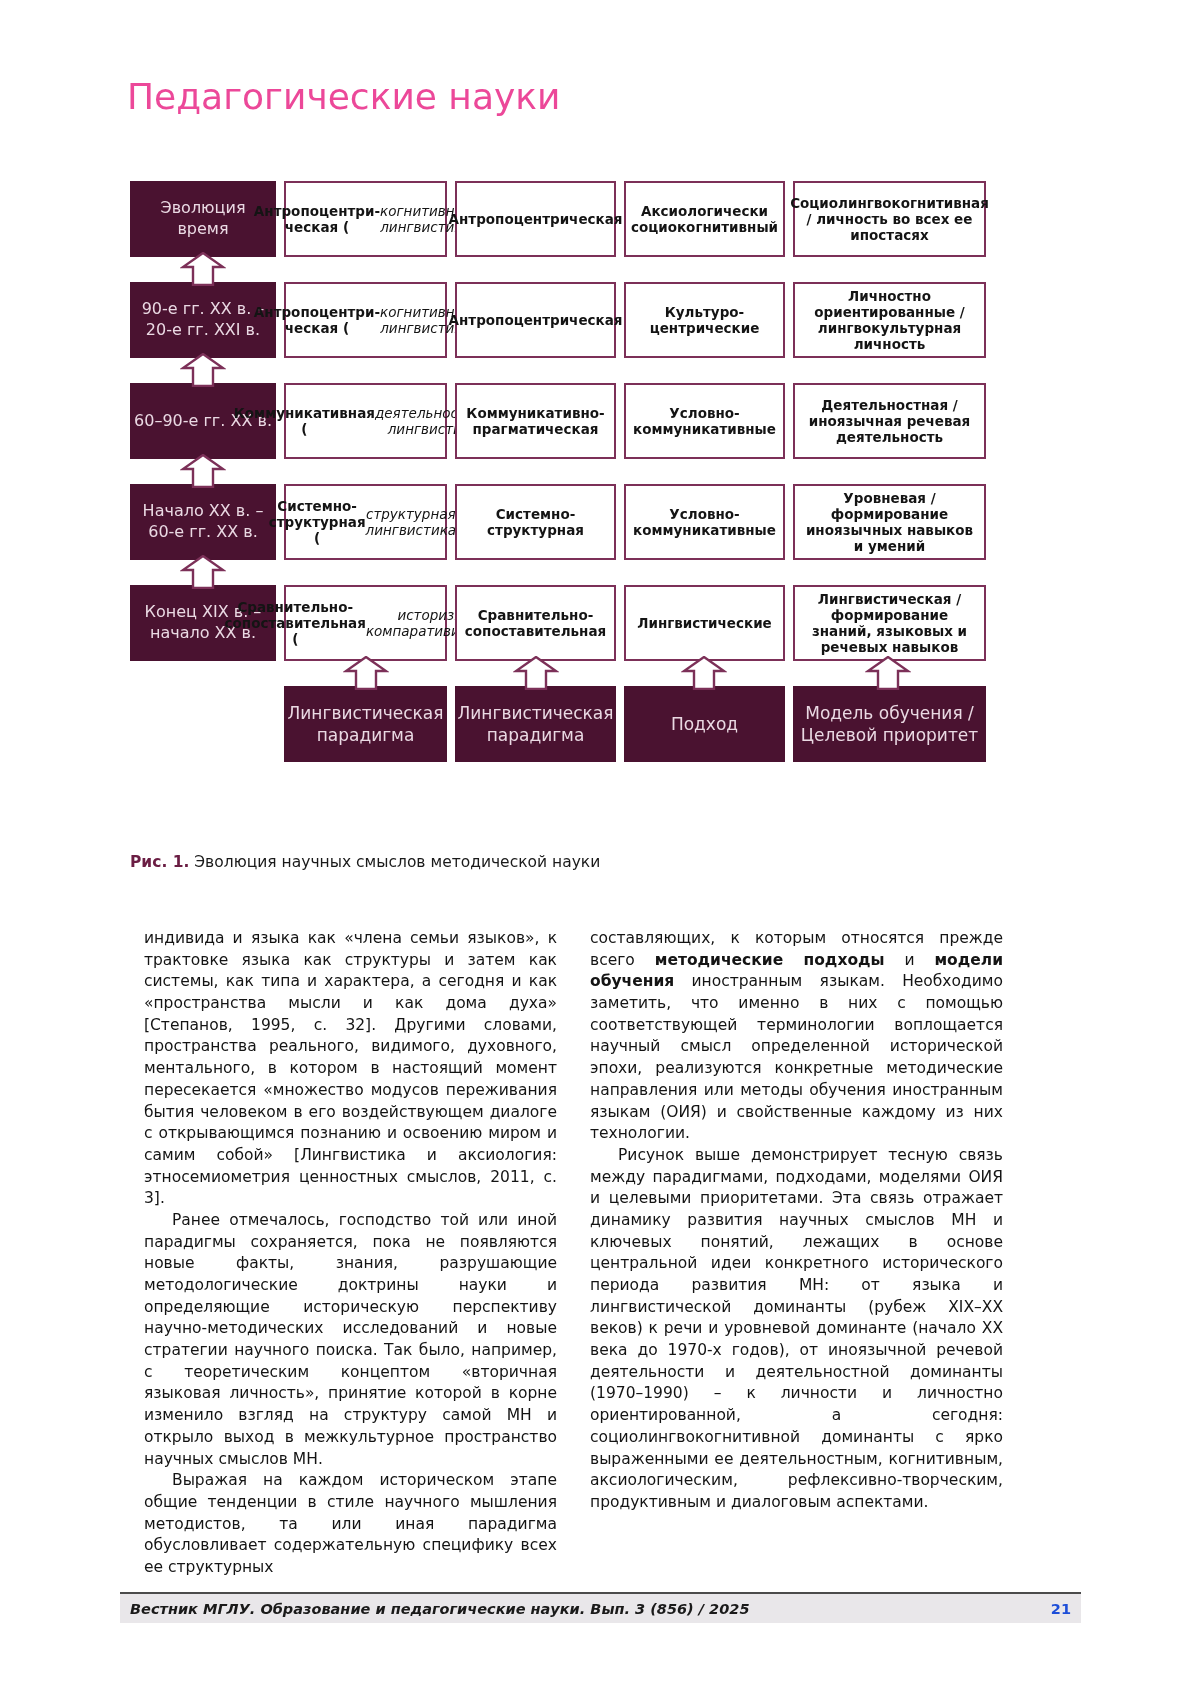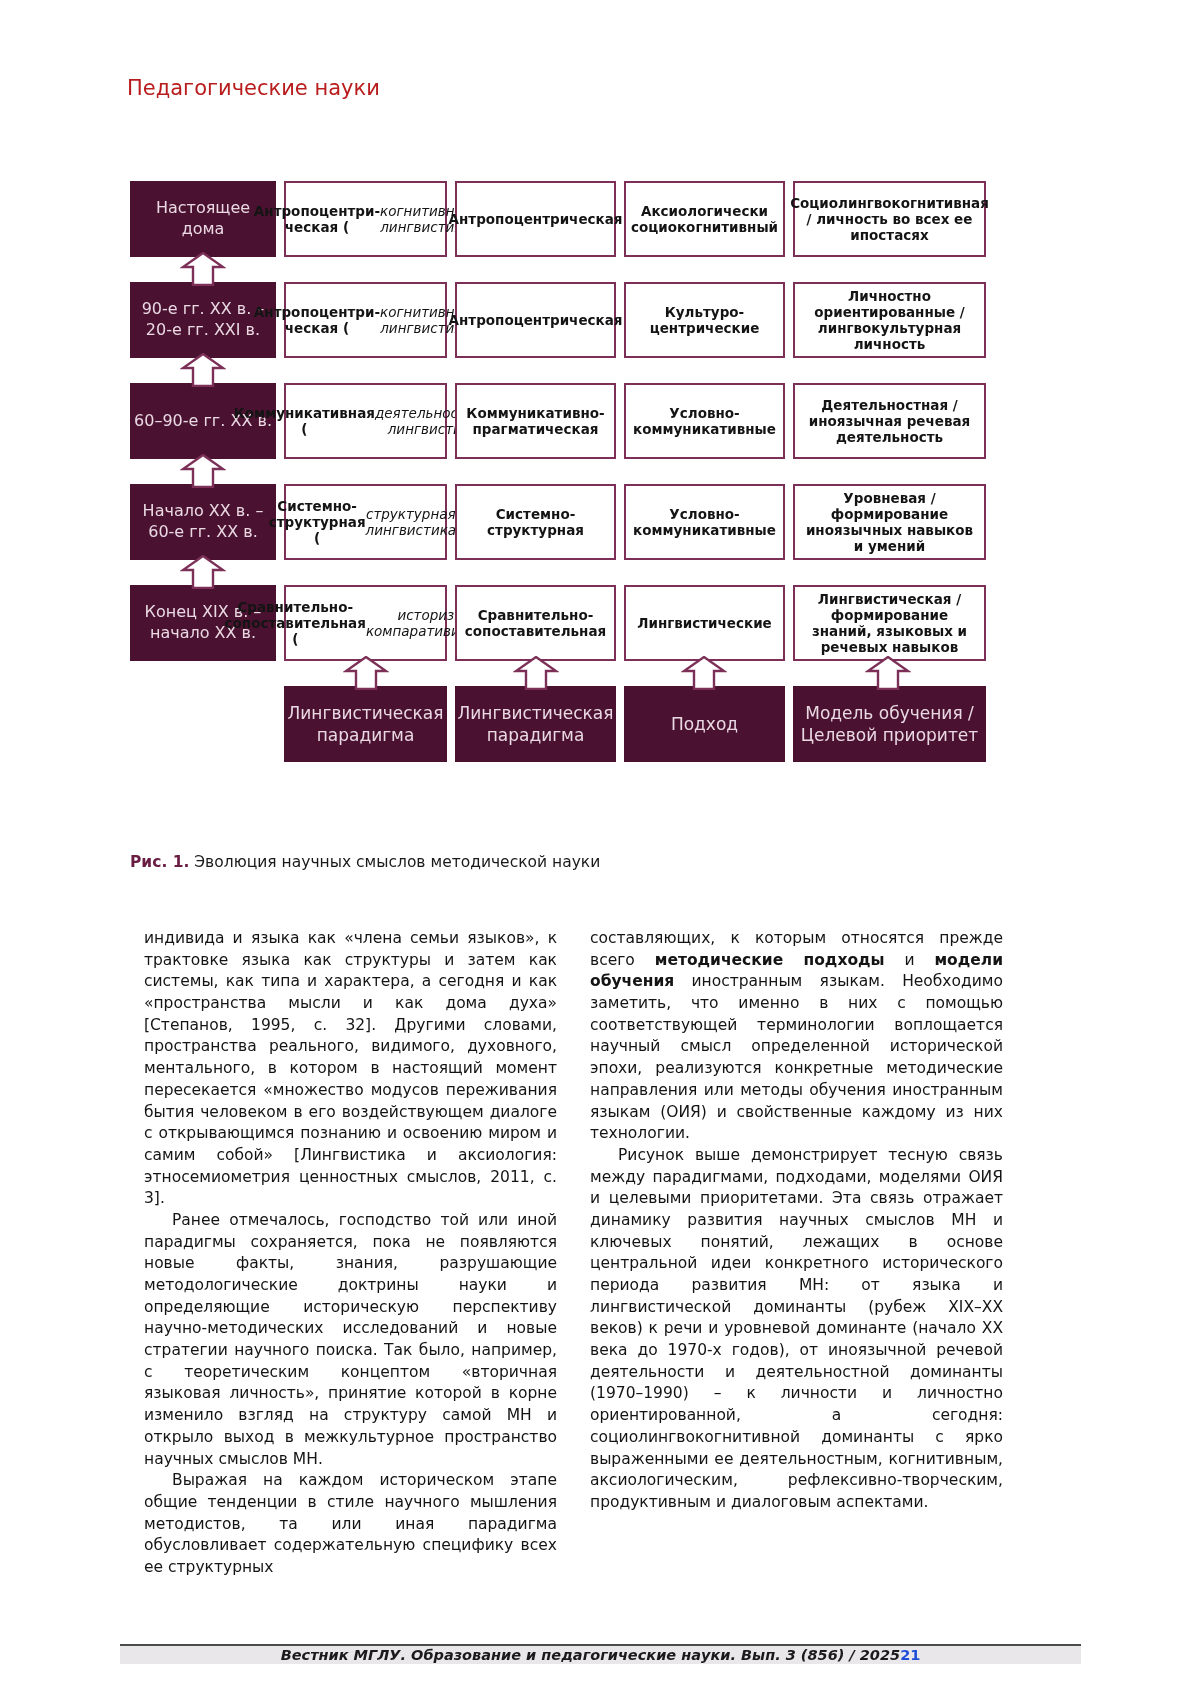--- a/index.html
+++ b/index.html
@@ -2,21 +2,21 @@
 <html lang="ru"><head>
 <meta charset="utf-8">
 <style>
   html,body{margin:0;padding:0;background:#fff;}
   .page{
     position:relative;width:1200px;height:1697px;background:#fff;overflow:hidden;
     font-family:"DejaVu Sans","Liberation Sans",sans-serif;color:#111;
   }
   .section-title{
     position:absolute;left:127px;top:76px;margin:0;
-    font-size:21px;font-weight:500;color:#b91c1c;letter-spacing:0;
+    font-size:36px;font-weight:500;color:#ec4899;letter-spacing:0;
   }
   
   .figure{position:absolute;left:130px;top:181px;width:856px;height:710px;}
   .fig-grid{
     display:grid;grid-template-columns:146px 163px 161px 161px 193px;
     column-gap:8px;row-gap:25px;
   }
   .period,.bottom-box{
     background:#4a1230;color:#ead9e3;height:76px;
     display:flex;align-items:center;justify-content:center;text-align:center;
@@ -37,37 +37,37 @@
     font-size:15.5px;color:#1a1a1a;
   }
   .cap-label{color:#6a1d43;font-weight:700;}
   
   .body-cols{position:absolute;left:127px;top:928px;width:859px;display:flex;gap:33px;margin-left:17px;}
   .col{width:413px;}
   .col p{margin:0;text-align:justify;font-size:15.5px;line-height:1.4;color:#141414;}
   .col p.indent{text-indent:28px;}
   
   .footer{
-    position:absolute;left:120px;top:1644px;width:961px;height:20px;
+    position:absolute;left:120px;top:1592px;width:961px;height:31px;
     background:#e9e7ea;border-top:2px solid #4b4b4b;box-sizing:border-box;
-    display:flex;align-items:center;justify-content:center;padding:0 10px;
+    display:flex;align-items:center;justify-content:space-between;padding:0 10px;
   }
   .footer-text{font-style:italic;font-weight:700;font-size:14.5px;color:#1a1a1a;}
   .page-num{font-weight:700;font-size:14.5px;color:#1d4ed8;}
 </style>
 </head>
 <body>
 
 <div class="page">
 
   <h1 class="section-title">Педагогические науки</h1>
 
   <div class="figure">
     <div class="fig-grid" id="fig-grid">
-        <div class="period">Настоящее дома</div>
+        <div class="period">Эволюция время</div>
         <div class="cell">Антропоцентри-ческая (<i>когнитивная лингвистика</i>)</div>
         <div class="cell">Антропоцентрическая</div>
         <div class="cell">Аксиологически социокогнитивный</div>
         <div class="cell">Социолингвокогнитивная / личность во всех ее ипостасях</div>
         <div class="period">90-е гг. XX в. – 20-е гг. XXI в.</div>
         <div class="cell">Антропоцентри-ческая (<i>когнитивная лингвистика</i>)</div>
         <div class="cell">Антропоцентрическая</div>
         <div class="cell">Культуро-центрические</div>
         <div class="cell">Личностно ориентированные / лингвокультурная личность</div>
         <div class="period">60–90-е гг. XX в.</div>

